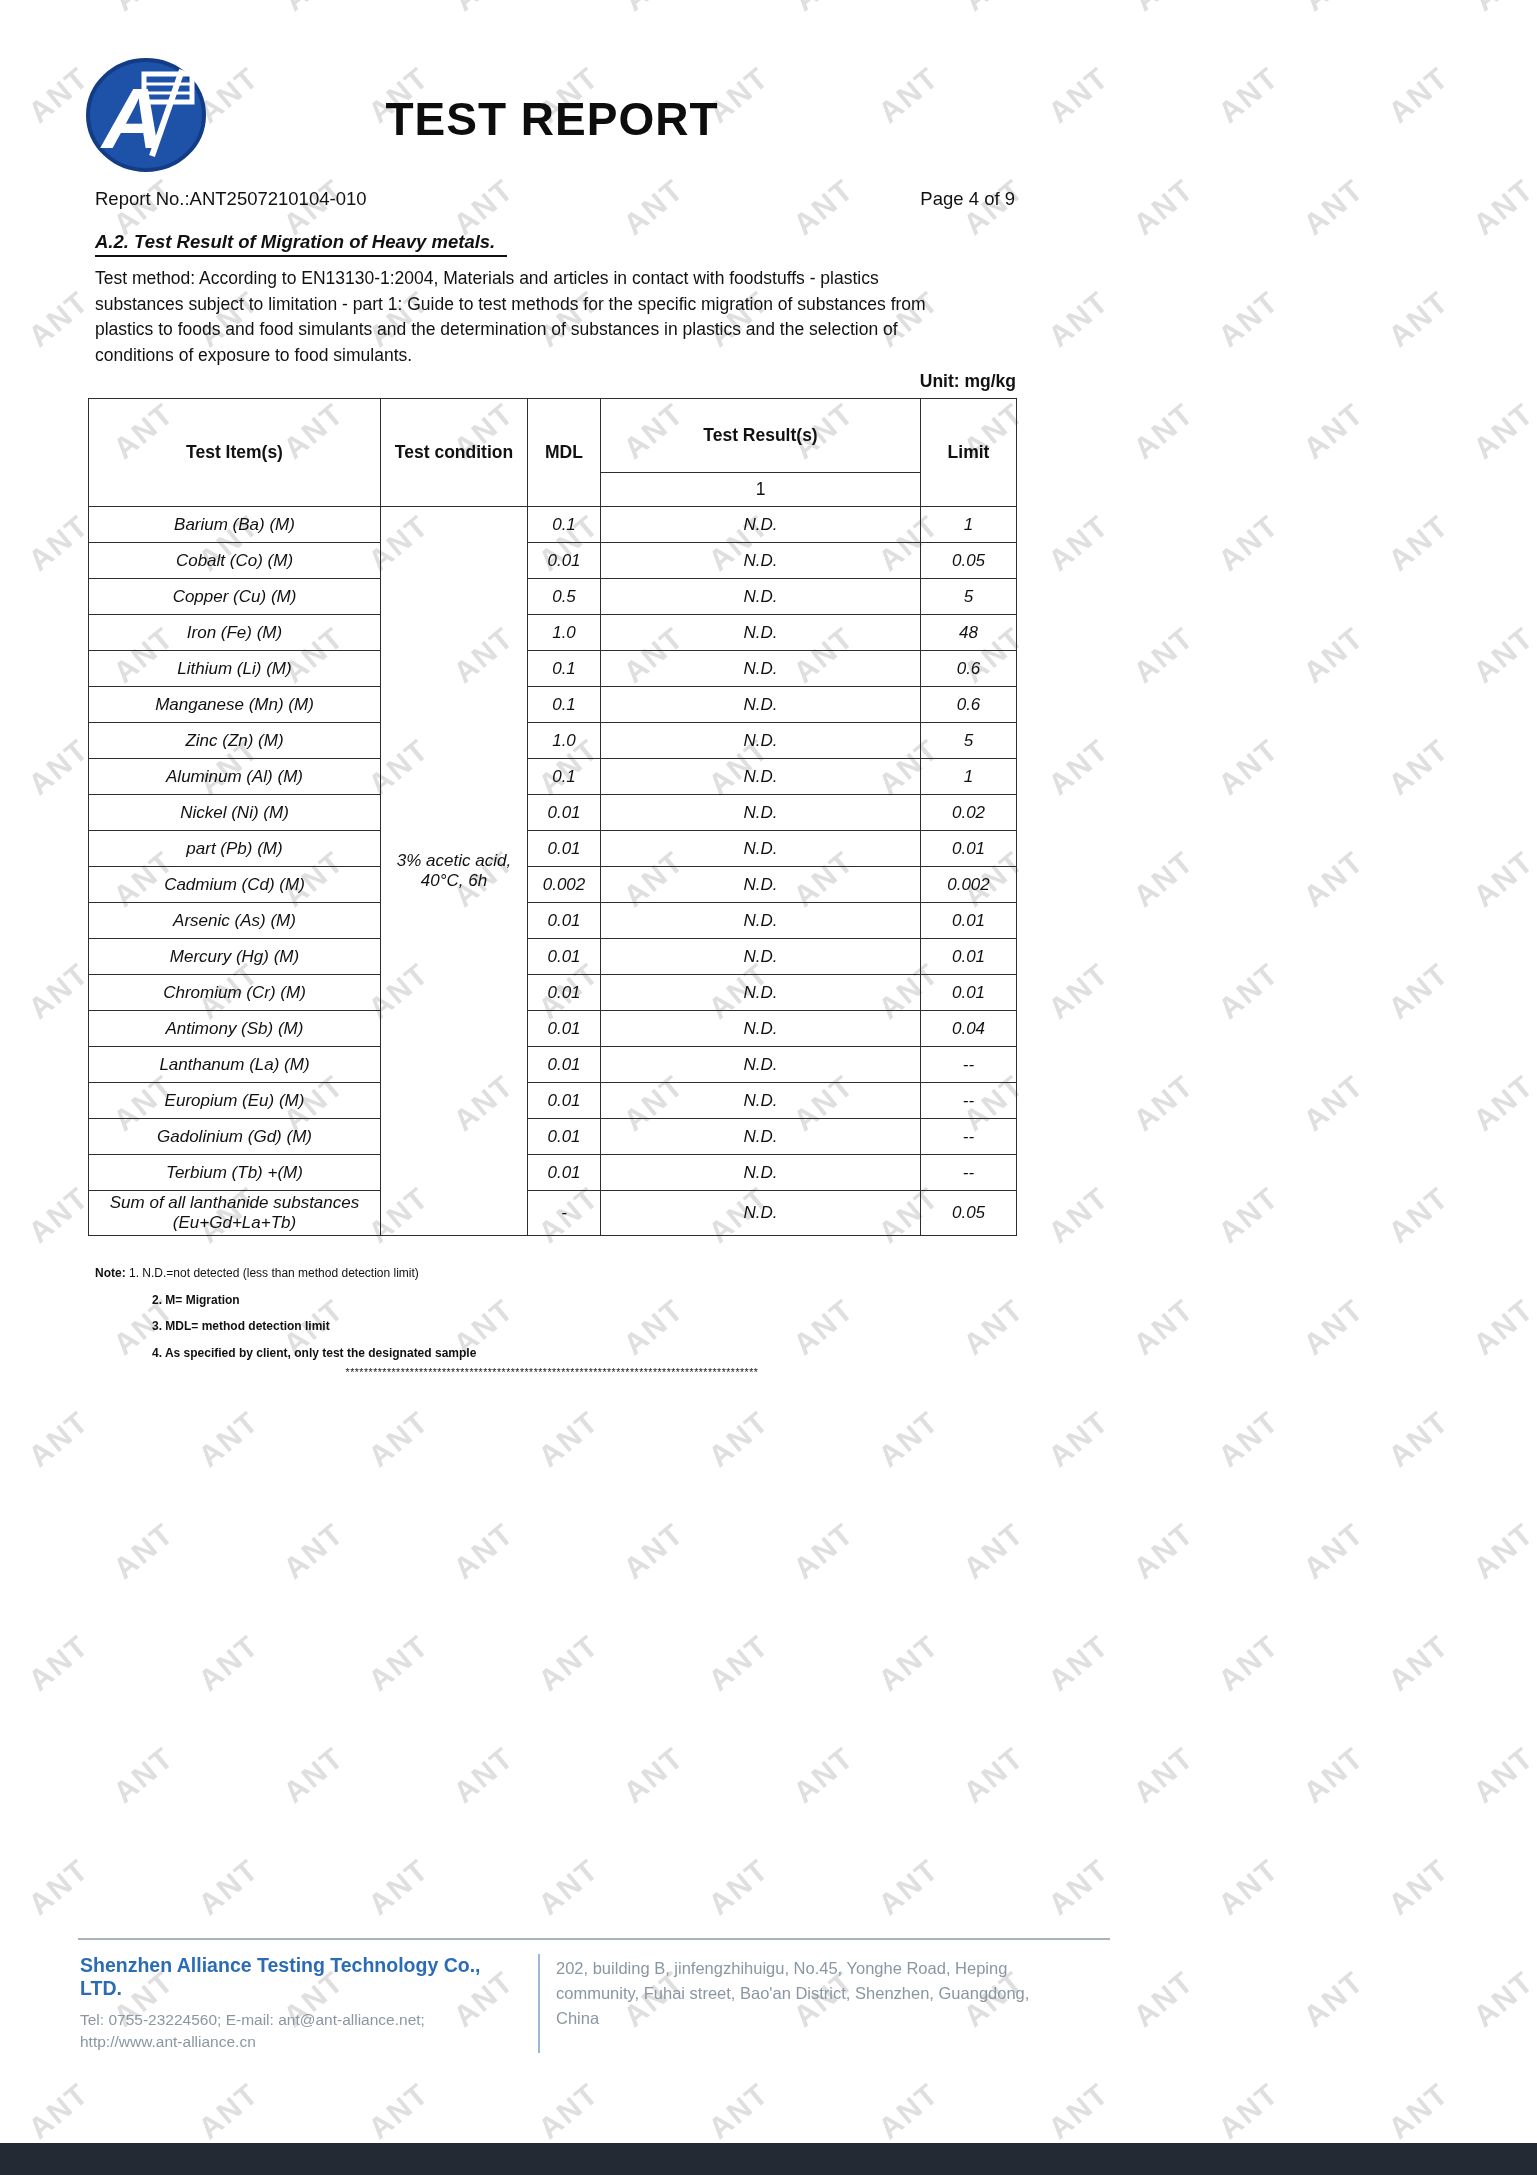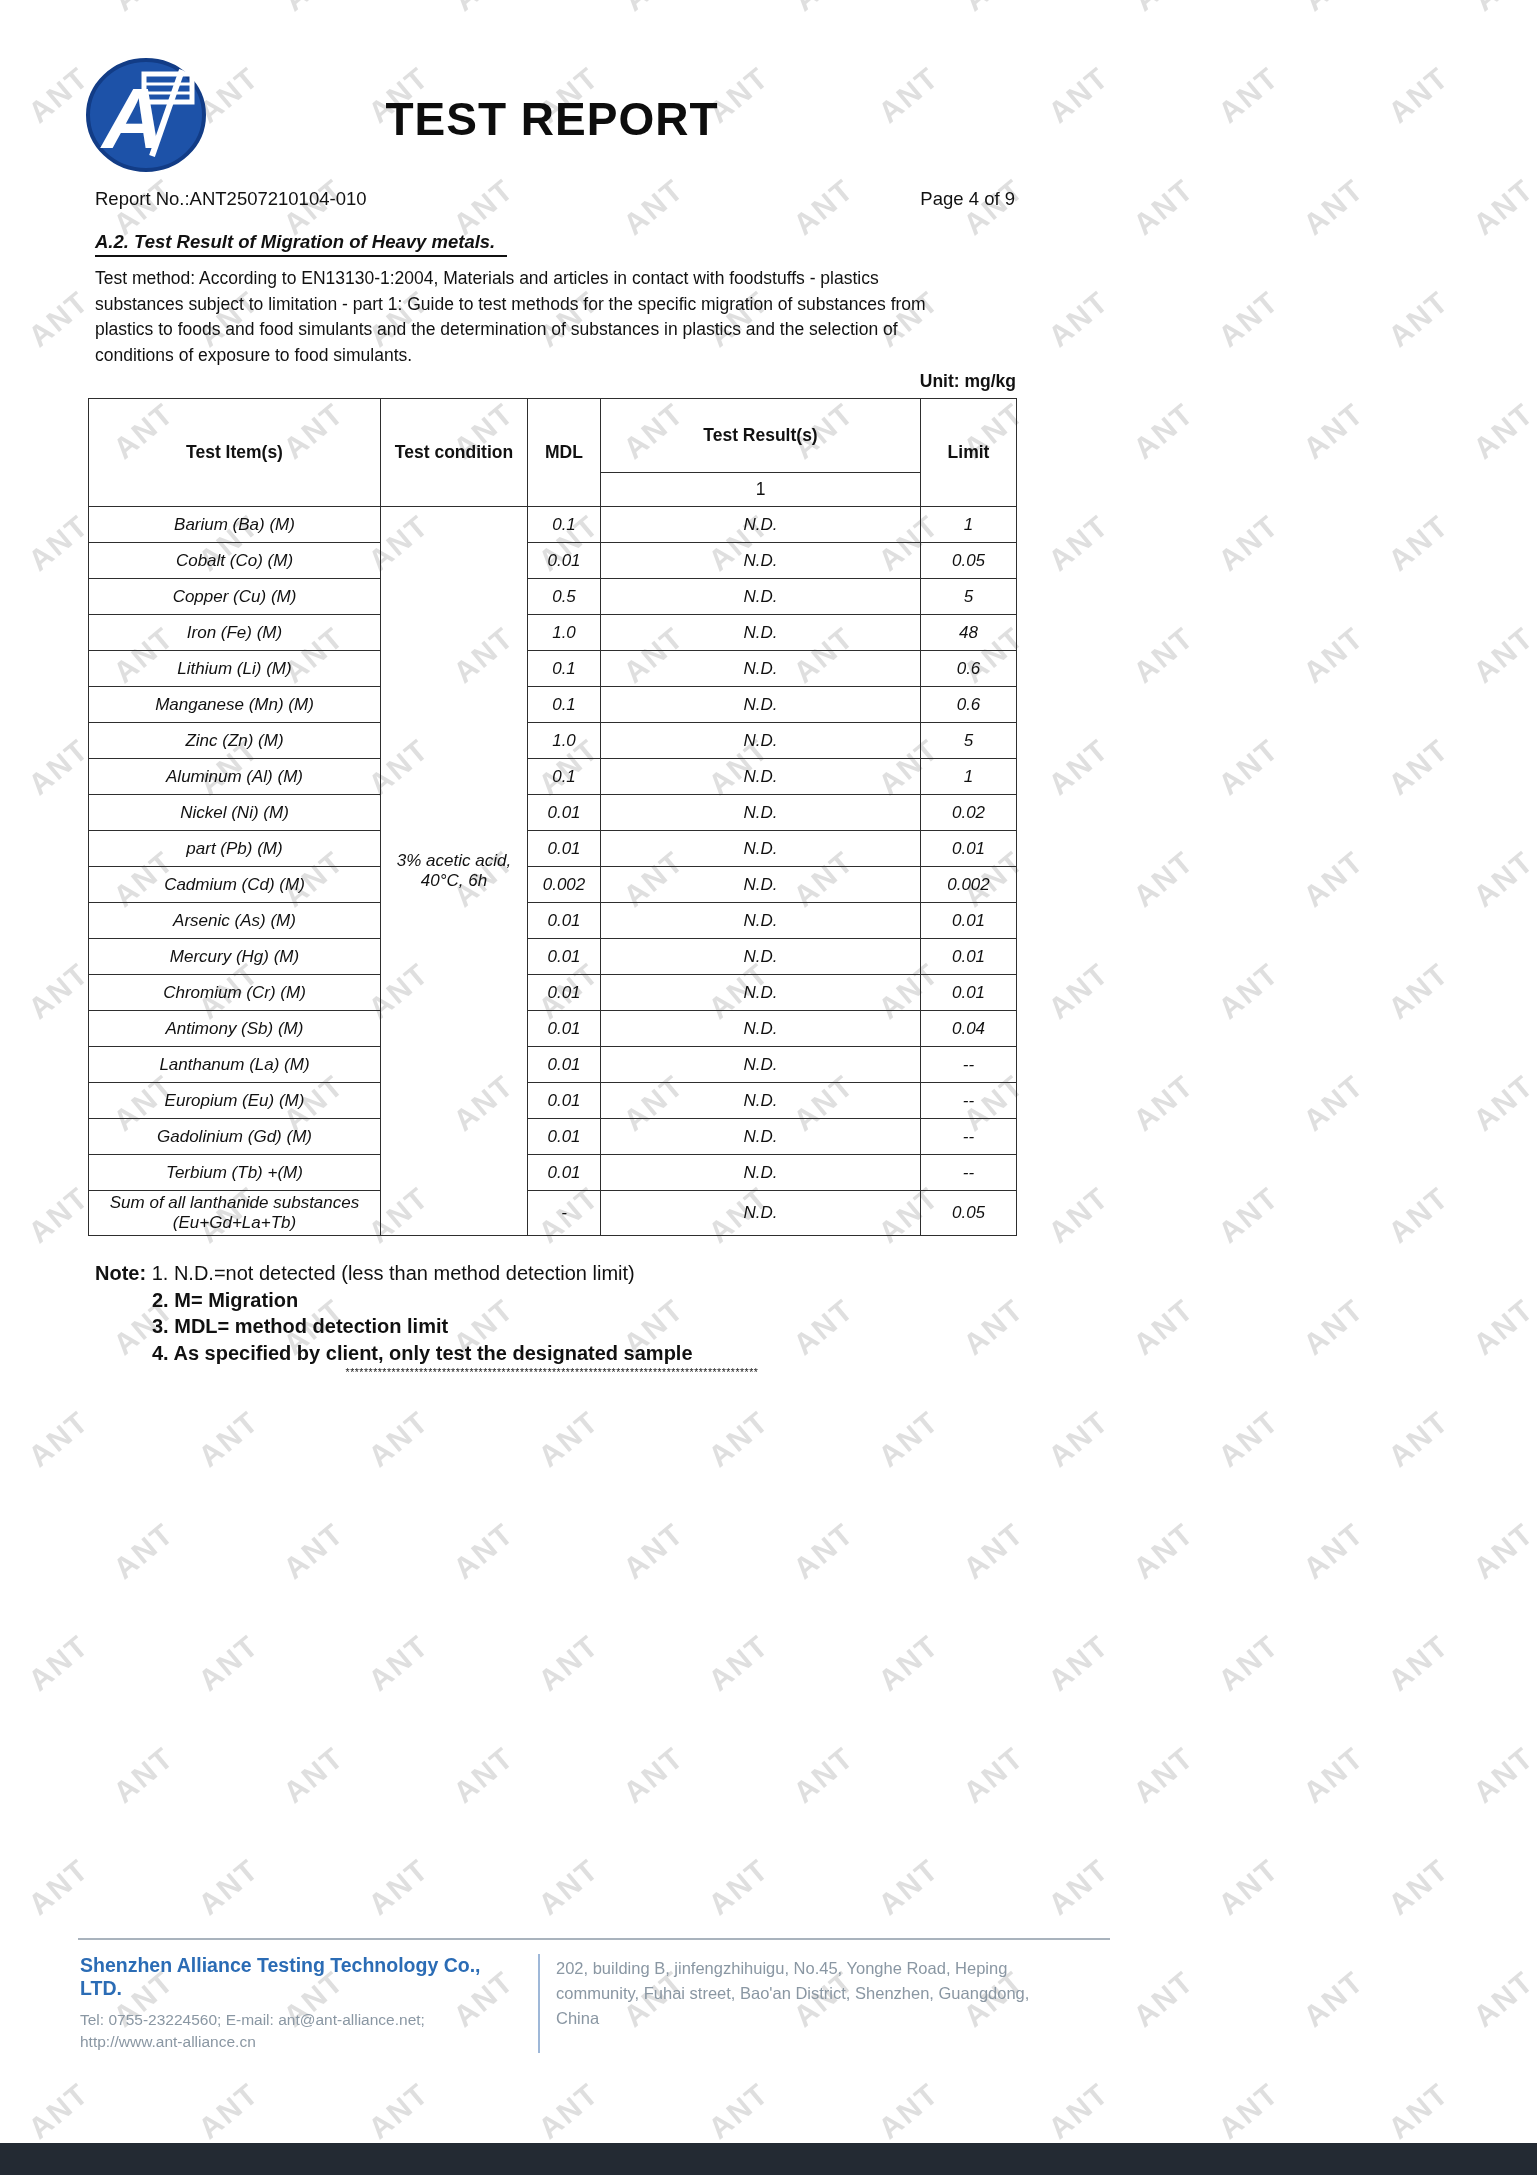--- a/index.html
+++ b/index.html
@@ -32,21 +32,21 @@
 
   .results { position:absolute; left:88px; top:398px; }
   table { border-collapse:collapse; table-layout:fixed; width:928px; font-size:17px; color:#111; }
   th, td { border:1px solid #2e2e2e; text-align:center; vertical-align:middle; padding:2px 5px; }
   th { font-weight:700; font-size:17.5px; }
   th.sub { font-weight:400; }
   thead tr.main { height:74px; }
   thead tr.sub-row { height:34px; }
   tbody tr { height:36px;font-style:italic; }
 
-  .notes { position:absolute; left:95px; top:1260px; font-size:20px; line-height:26.5px; color:#111; }
+  .notes { position:absolute; left:95px; top:1260px; font-size:12px; line-height:26.5px; color:#111; }
   .note-label { font-weight:700; }
   .note-indent { padding-left:57px;font-weight:bold; }
 
   .separator { position:absolute; left:88px; top:1366px; width:928px; text-align:center;
                font-size:10.5px; letter-spacing:0.5px; color:#222; }
 
   .footer-line { position:absolute; left:78px; top:1938px; width:1032px; border-top:2px solid #a9b3bd; }
   .footer { position:absolute; left:80px; top:1954px; width:1046px; display:flex; }
   .f-left { width:442px; }
   .company { color:#2b6cb5; font-weight:700; font-size:19.5px; margin-bottom:9px; }

